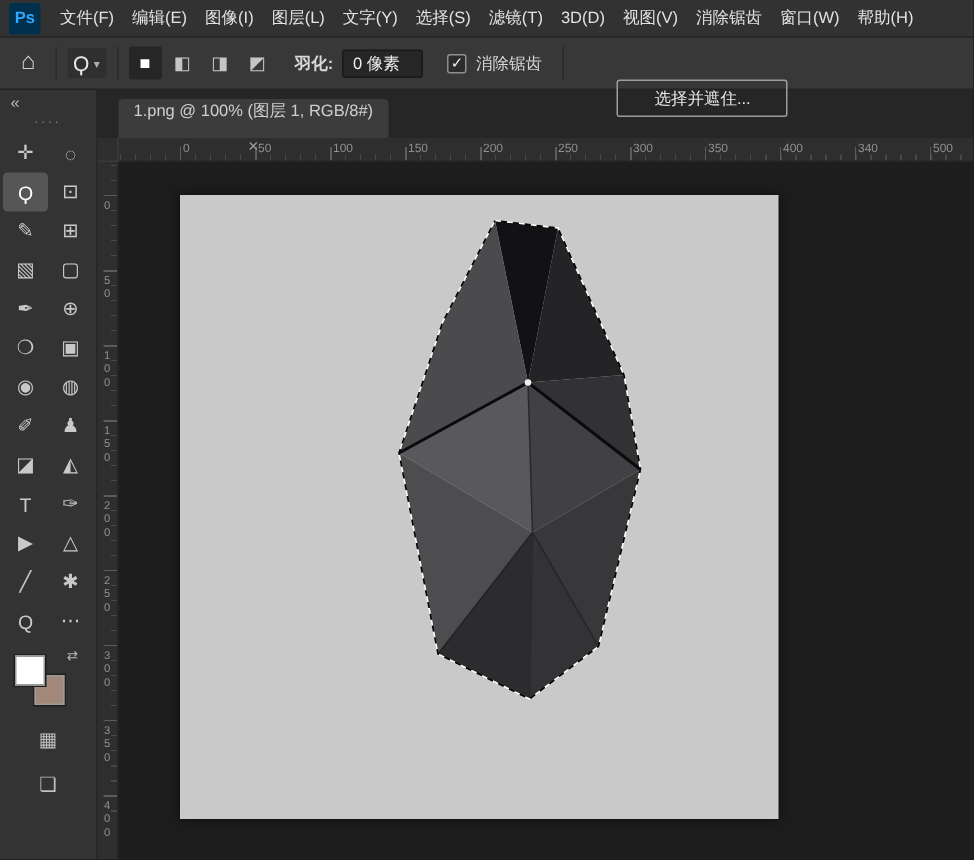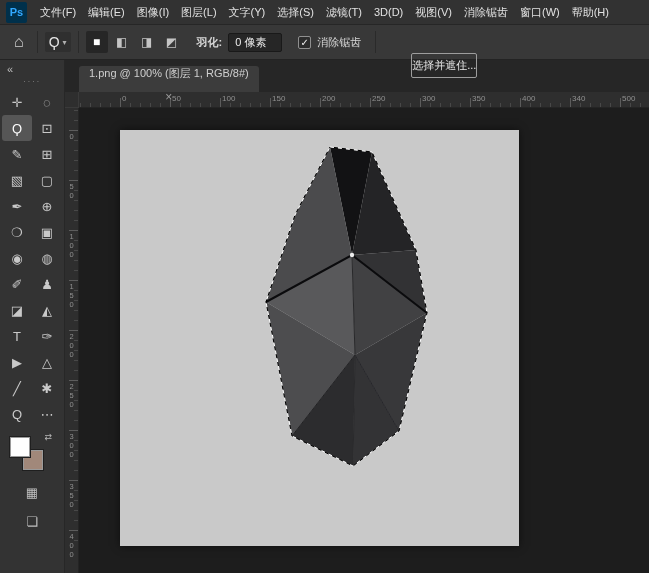--- a/index.html
+++ b/index.html
@@ -21,21 +21,21 @@
   .ob-tool{display:flex;align-items:center;color:#e6e6e6;font-size:14px;padding:2px 4px;border-radius:2px;background:#2f2f2f;}
   .caret{font-size:8px;color:#b0b0b0;margin-left:3px;}
   .mode-icons{display:flex;gap:3px;}
   .mode{width:22px;height:22px;display:flex;align-items:center;justify-content:center;color:#c5c5c5;font-size:12px;border-radius:2px;}
   .mode[data-state="selected"]{background:#262626;color:#ffffff;}
   .ob-label{color:#d8d8d8;font-size:11px;margin-left:14px;margin-right:6px;white-space:nowrap;font-weight:bold;}
   .ob-input{width:54px;height:19px;background:#262626;border:1px solid #191919;border-radius:2px;color:#ececec;font-size:11px;display:flex;align-items:center;padding:0 6px;box-sizing:border-box;}
   .ob-check-group{display:flex;align-items:center;gap:6px;margin-left:16px;}
   .checkbox{width:13px;height:13px;background:#2c2c2c;border:1px solid #8f8f8f;border-radius:2px;color:#f0f0f0;font-size:10px;line-height:11px;text-align:center;box-sizing:border-box;}
   .check-label{color:#d8d8d8;font-size:11px;white-space:nowrap;}
-  .ob-button{border:1px solid #9d9d9d;border-radius:2px;color:#e6e6e6;font-size:11px;padding:4px 0;background:transparent;margin-left:28px;white-space:nowrap;margin-top:47px;}
+  .ob-button{border:1px solid #9d9d9d;border-radius:2px;color:#e6e6e6;font-size:11px;padding:4px 24px;background:transparent;margin-left:28px;white-space:nowrap;margin-top:47px;}
   
   .toolpanel{position:absolute;left:0;top:60px;width:65px;bottom:0;background:#333333;border-right:1px solid #272727;box-sizing:border-box;display:flex;flex-direction:column;align-items:center;z-index:7;}
   .collapse{align-self:flex-start;color:#bdbdbd;font-size:11px;padding:3px 7px 0;}
   .grip{color:#7d7d7d;font-size:9px;letter-spacing:2px;line-height:10px;margin:1px 0 3px;}
   .tools{display:grid;grid-template-columns:30px 30px;}
   .tool{height:26px;display:flex;align-items:center;justify-content:center;color:#c9c9c9;font-size:13px;border-radius:3px;}
   .tool[data-state="selected"]{background:#565656;color:#ffffff;}
   .swatch-block{position:relative;width:44px;height:36px;margin-top:8px;align-self:flex-start;margin-left:10px;flex:none;}
   .fg-swatch{position:absolute;left:0;top:2px;width:18px;height:18px;border:1px solid #9a9a9a;box-shadow:0 0 0 1px #1f1f1f;z-index:2;}
   .bg-swatch{position:absolute;left:13px;top:15px;width:18px;height:18px;border:1px solid #9a9a9a;box-shadow:0 0 0 1px #1f1f1f;z-index:1;}

